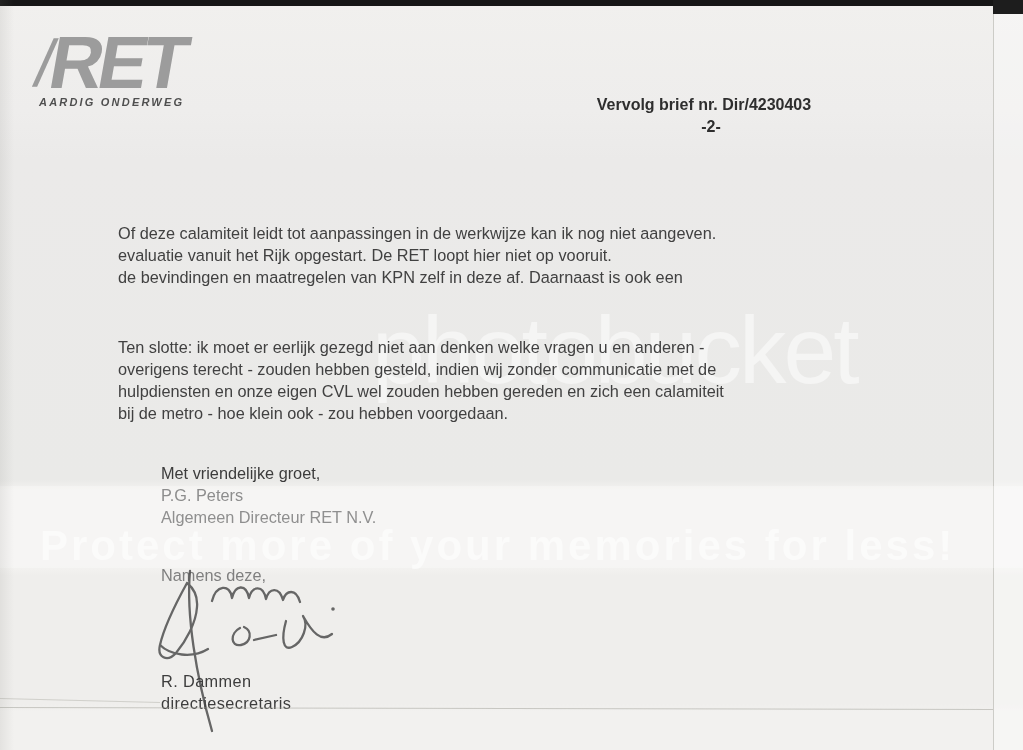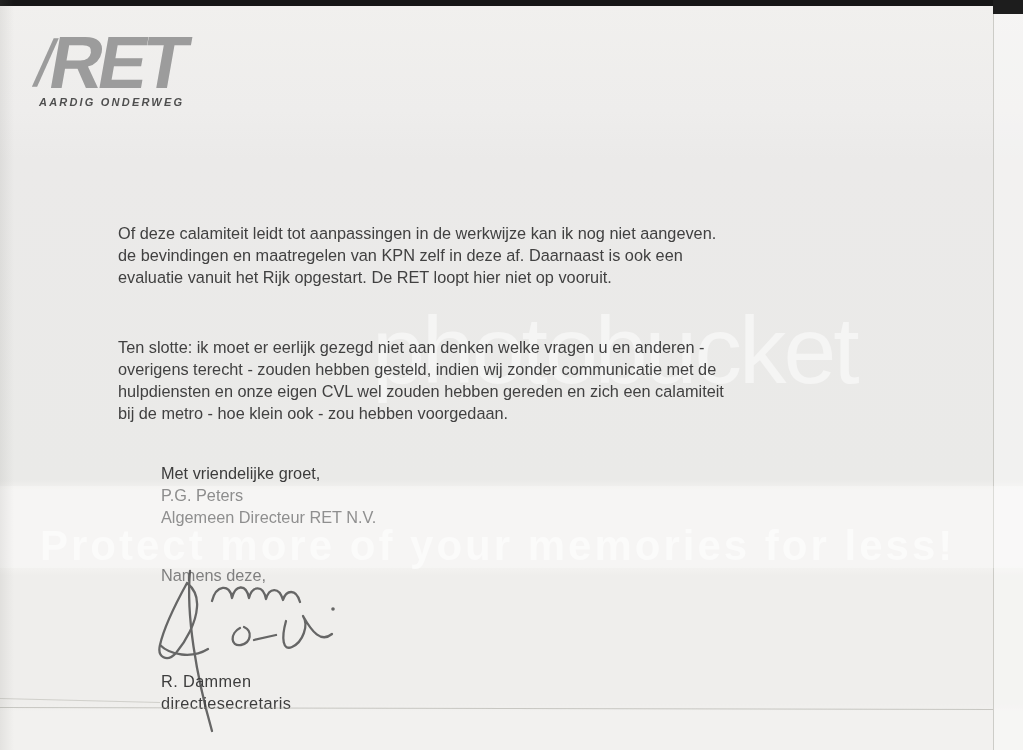--- a/index.html
+++ b/index.html
@@ -77,25 +77,29 @@
   <div class="right-strip"></div>
   <div class="right-edge"></div>
 
   <div class="wm-brand">photobucket</div>
 
   <div class="logo">
     <span class="logo-slash">/</span><span class="logo-text">RET</span>
   </div>
   <div class="tagline">AARDIG ONDERWEG</div>
 
+  <div class="header">
+    <div class="ref">Vervolg brief nr. Dir/4230403</div>
+    <div class="pagenum">-2-</div>
+  </div>
 
   <div class="para para1">
     <span class="line">Of deze calamiteit leidt tot aanpassingen in de werkwijze kan ik nog niet aangeven.</span>
+    <span class="line">evaluatie vanuit het Rijk opgestart. De RET loopt hier niet op vooruit.</span>
     <span class="line">de bevindingen en maatregelen van KPN zelf in deze af. Daarnaast is ook een</span>
-    <span class="line">evaluatie vanuit het Rijk opgestart. De RET loopt hier niet op vooruit.</span>
   </div>
 
   <div class="para para2">
     <span class="line">Ten slotte: ik moet er eerlijk gezegd niet aan denken welke vragen u en anderen -</span>
     <span class="line">overigens terecht - zouden hebben gesteld, indien wij zonder communicatie met de</span>
     <span class="line">hulpdiensten en onze eigen CVL wel zouden hebben gereden en zich een calamiteit</span>
     <span class="line">bij de metro - hoe klein ook - zou hebben voorgedaan.</span>
   </div>
 
   <div class="wm-band"></div>

